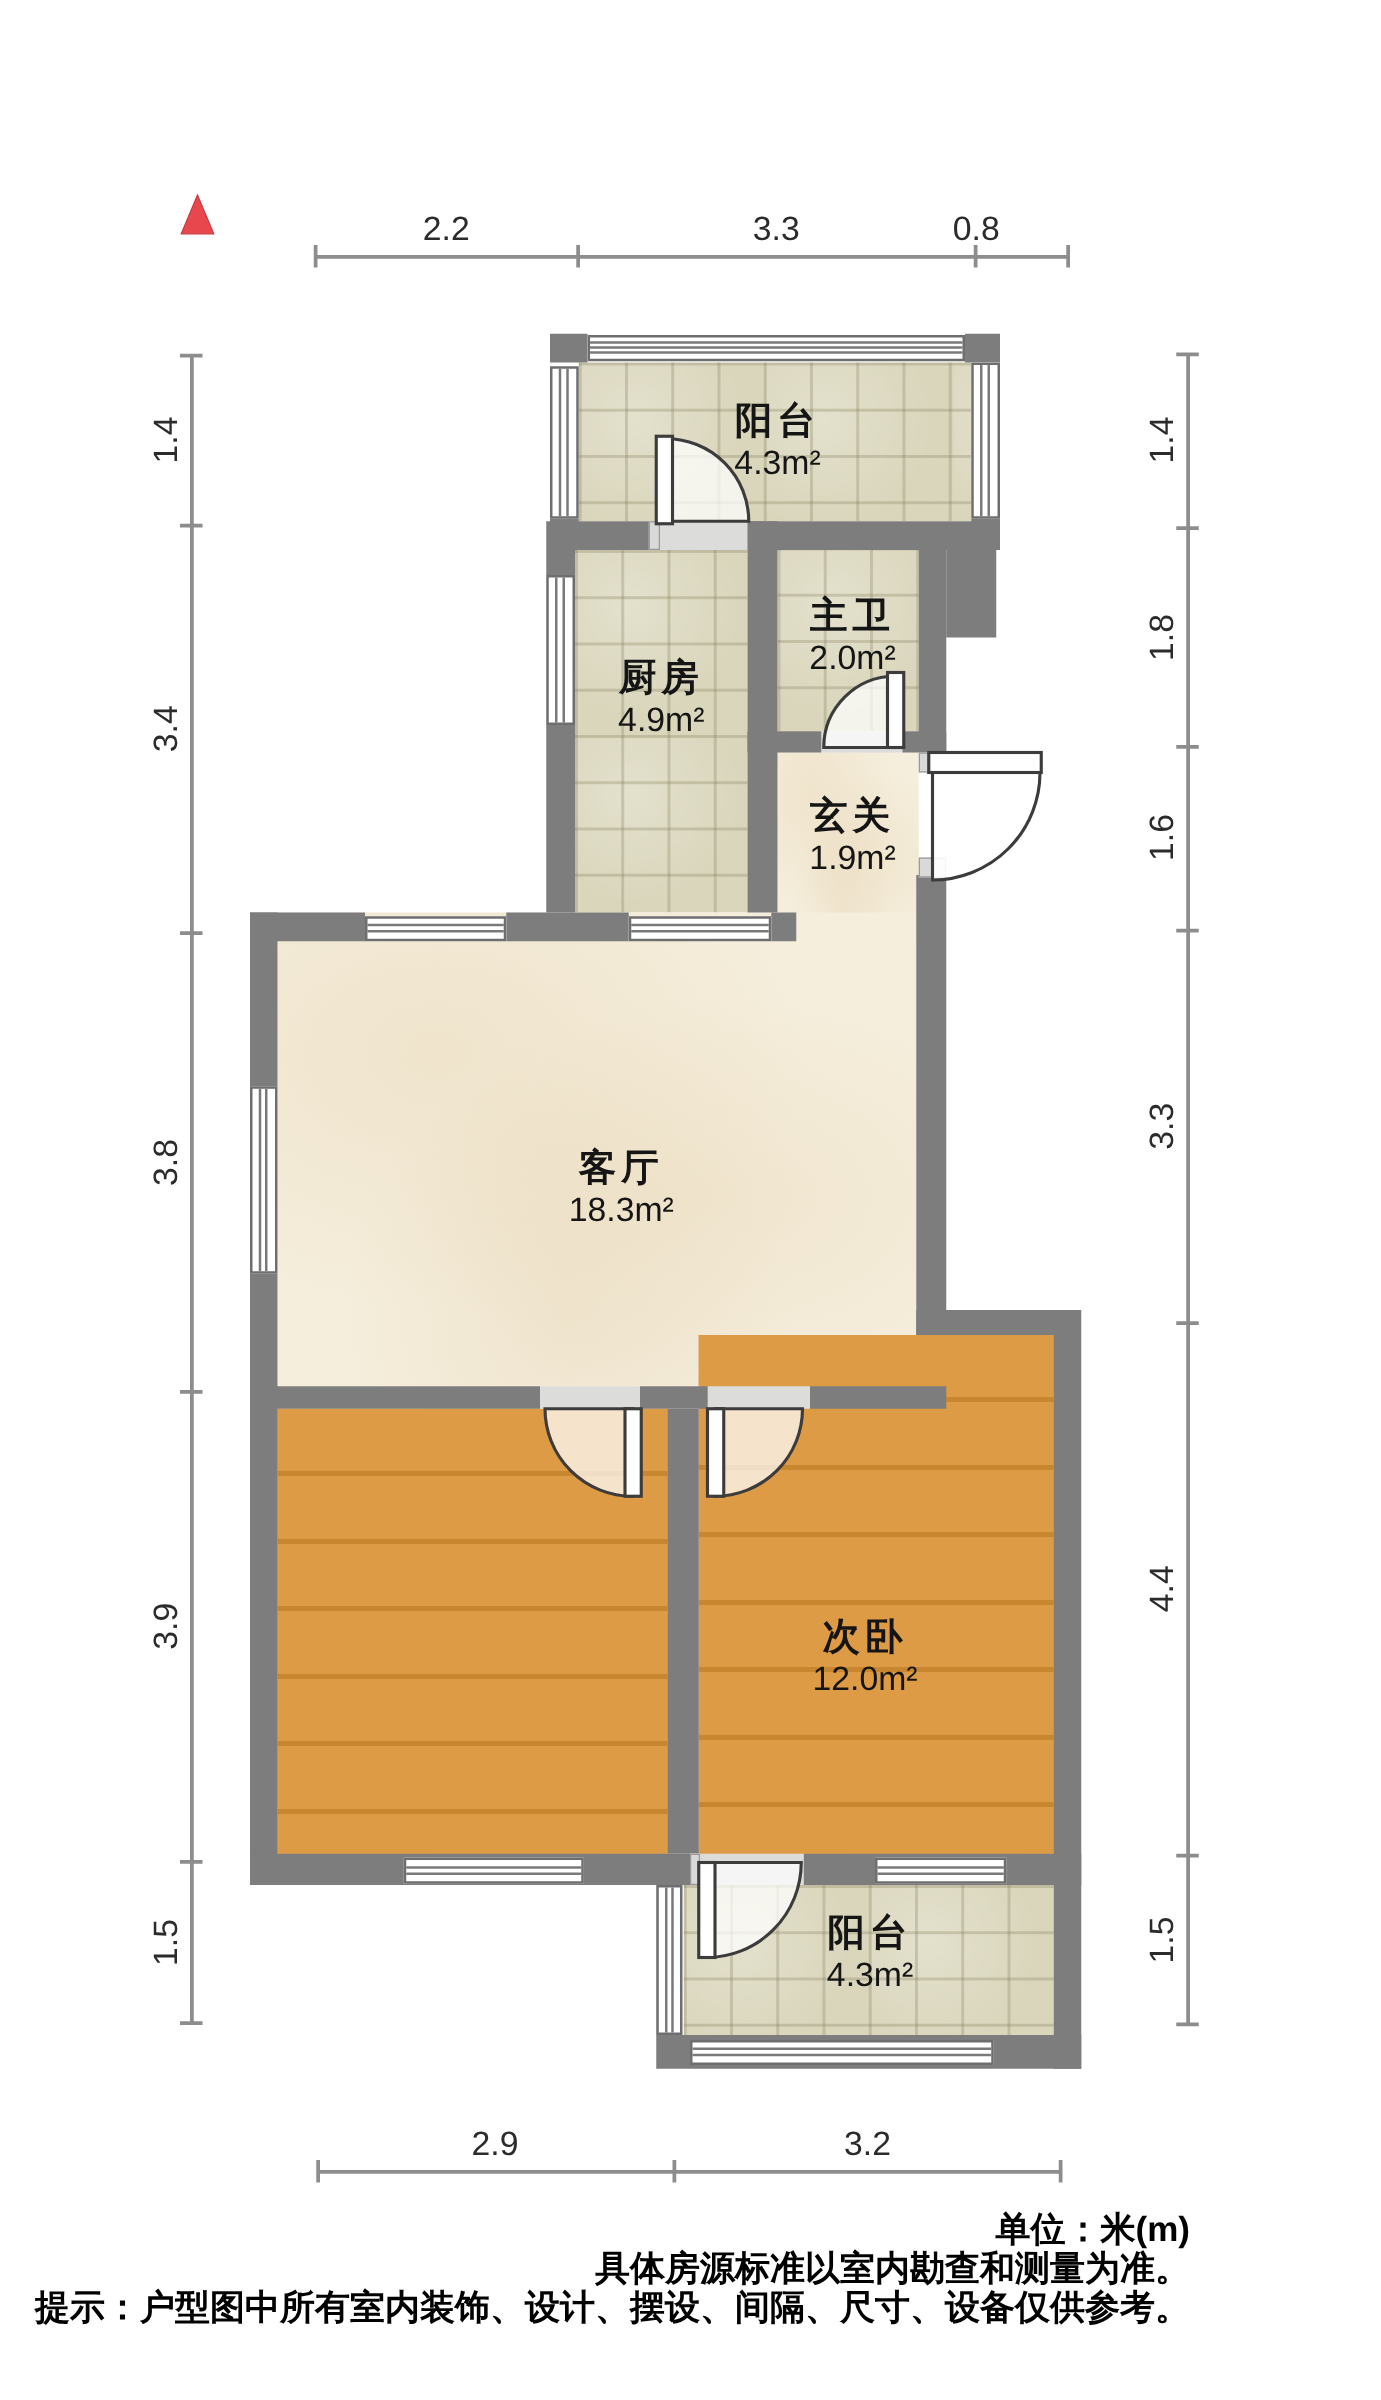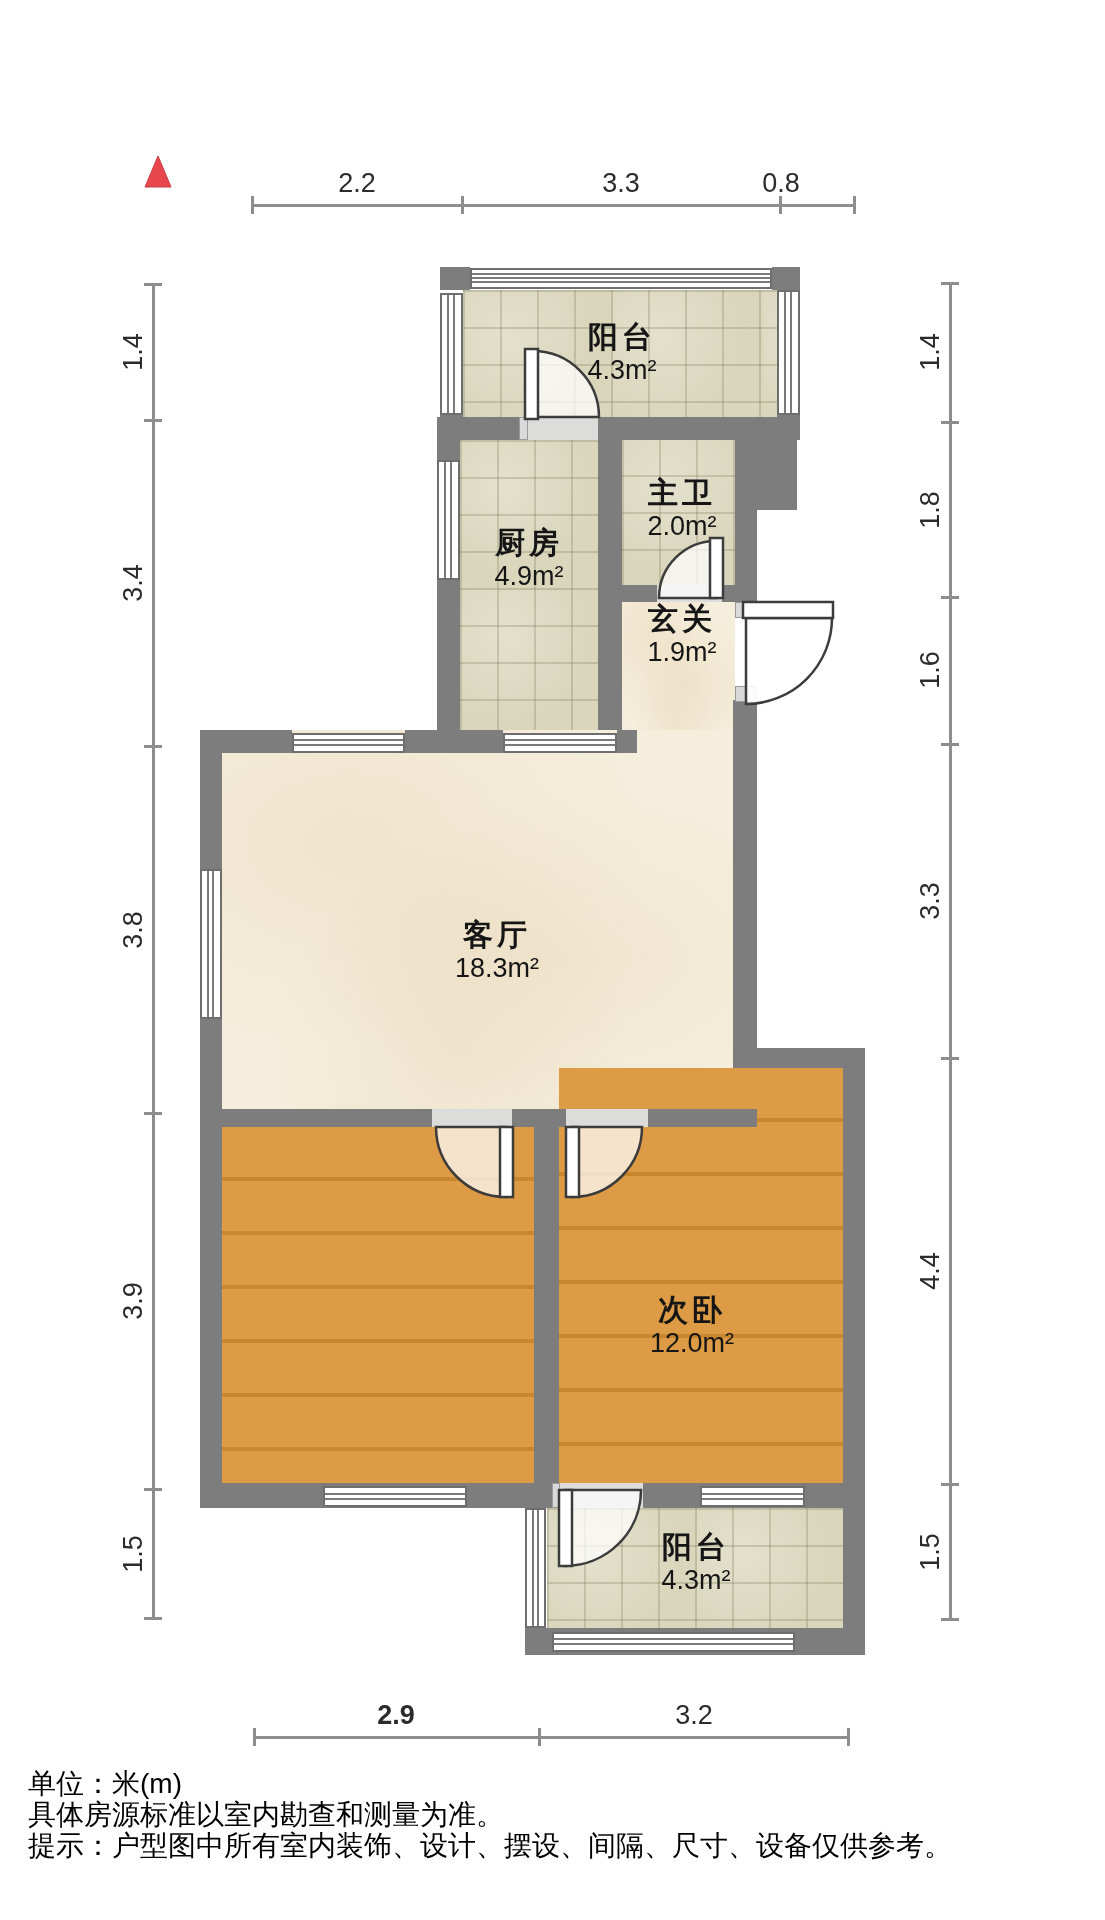--- a/index.html
+++ b/index.html
@@ -38,21 +38,21 @@
   .tick-v{position:absolute;width:3px;height:18px;background:#8d8d8d;}
   .tick-h{position:absolute;width:18px;height:3px;background:#8d8d8d;}
   .dim-label{position:absolute;font-size:27px;color:#2b2b2b;width:90px;text-align:center;}
   .dim-label-rot{position:absolute;font-size:27px;color:#2b2b2b;transform:translate(-50%,-50%) rotate(-90deg);
     white-space:nowrap;}
   
   .room-label{position:absolute;width:200px;margin-left:-100px;text-align:center;color:#151515;}
   .room-name{font-size:30px;font-weight:600;letter-spacing:4px;line-height:34px;}
   .room-area{font-size:27px;font-weight:400;line-height:33px;letter-spacing:0;}
   
-  .footer{position:absolute;left:28px;top:1768px;color:#000;font-size:28px;font-weight:400;line-height:31px;}
+  .footer{position:absolute;left:28px;top:1768px;color:#000;font-size:28px;font-weight:700;line-height:31px;text-align:right;}
   svg.doors{position:absolute;left:0;top:0;pointer-events:none;}
 </style>
 </head>
 <body>
 
 <div class="canvas">
 
   <svg class="abs" style="left:143px;top:155px;" width="30" height="34" viewBox="0 0 30 34">
     <polygon points="15,1 2,32 28,32" fill="#e8484d" stroke="#c93a40" stroke-width="1"></polygon>
   </svg>
@@ -150,21 +150,21 @@
     <div class="room-area">4.3m²</div>
   </div>
   <div class="room-label" style="left:529px;top:526px;">
     <div class="room-name">厨房</div>
     <div class="room-area">4.9m²</div>
   </div>
   <div class="room-label" style="left:682px;top:476px;">
     <div class="room-name">主卫</div>
     <div class="room-area">2.0m²</div>
   </div>
-  <div class="room-label" style="left:682px;top:602px;">
+  <div class="room-label" style="left:682px;top:636px;">
     <div class="room-name">玄关</div>
     <div class="room-area">1.9m²</div>
   </div>
   <div class="room-label" style="left:497px;top:918px;">
     <div class="room-name">客厅</div>
     <div class="room-area">18.3m²</div>
   </div>
   <div class="room-label" style="left:692px;top:1293px;">
     <div class="room-name">次卧</div>
     <div class="room-area">12.0m²</div>
@@ -215,21 +215,21 @@
     <span class="dim-label-rot" style="left:930px;top:901px;">3.3</span>
     <span class="dim-label-rot" style="left:930px;top:1271px;">4.4</span>
     <span class="dim-label-rot" style="left:930px;top:1552px;">1.5</span>
   </div>
 
   <div>
     <div class="dim-line-h" style="left:254px;top:1736px;width:595px;"></div>
     <div class="tick-v" style="left:253px;top:1728px;"></div>
     <div class="tick-v" style="left:538px;top:1728px;"></div>
     <div class="tick-v" style="left:847px;top:1728px;"></div>
-    <span class="dim-label" style="left:351px;top:1700px;font-weight:bold;">2.9</span>
+    <span class="dim-label" style="left:351px;top:1700px;">2.9</span>
     <span class="dim-label" style="left:649px;top:1700px;">3.2</span>
   </div>
 
   <div class="footer">
     <div>单位：米(m)</div>
     <div>具体房源标准以室内勘查和测量为准。</div>
     <div>提示：户型图中所有室内装饰、设计、摆设、间隔、尺寸、设备仅供参考。</div>
   </div>
 
 </div>

